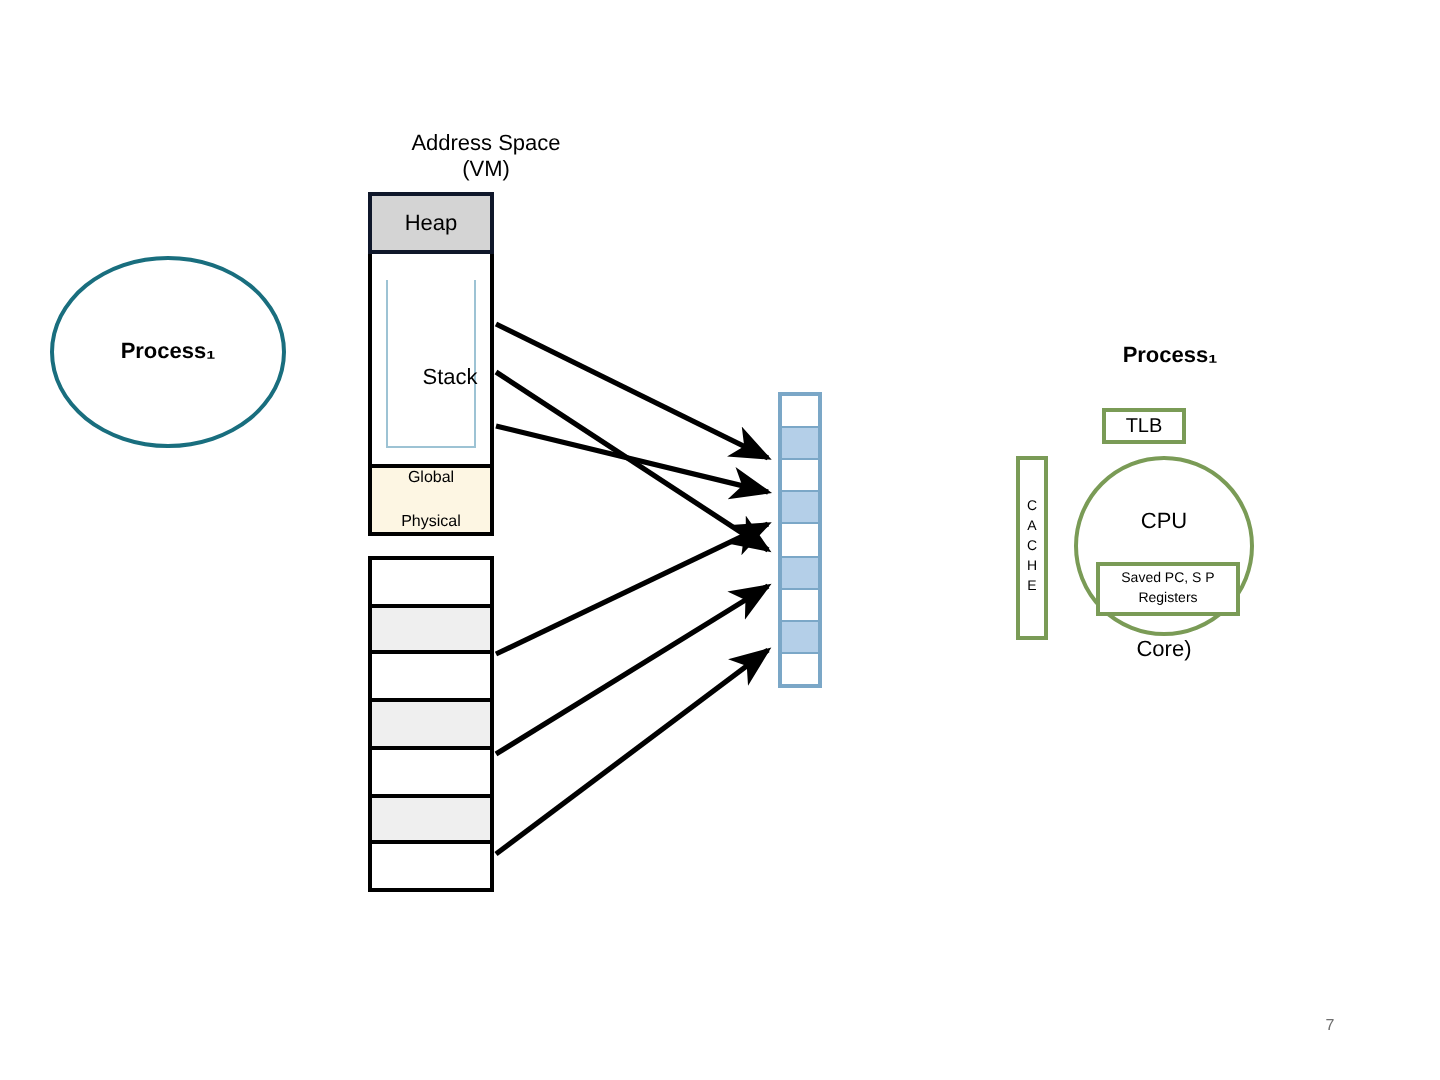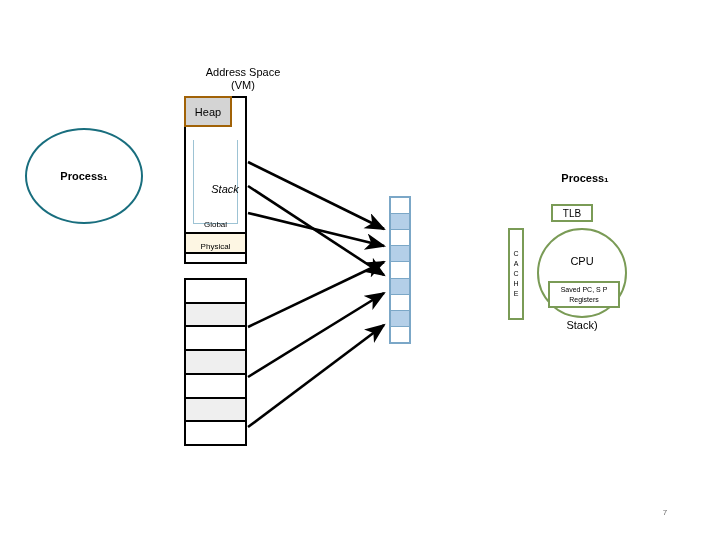--- a/index.html
+++ b/index.html
@@ -41,23 +41,23 @@
     top: 96px;
     width: 63px;
     height: 168px;
     border: 2px solid #000000;
     box-sizing: border-box;
     background: #ffffff;
   }
   #heap-cell {
     left: 184px;
     top: 96px;
-    width: 48px;
+    width: 63px;
     height: 31px;
-    border: 2px solid #a16207;
+    border: 2px solid #0f172a;
     box-sizing: border-box;
     background: #d4d4d4;
     display: flex;
     align-items: center;
     justify-content: center;
     font-size: 11px;
     color: #000;
   }
   #stack-inner {
     left: 193px;
@@ -67,34 +67,33 @@
     border: 1px solid #9dc3d4;
     border-top: none;
     box-sizing: border-box;
     background: #ffffff;
   }
   #stack-text {
     left: 184px;
     top: 183px;
     width: 82px;
     font-size: 11px;
-    font-style: italic;
   }
   #global-cell {
     left: 184px;
     top: 232px;
     width: 63px;
-    height: 22px;
+    height: 36px;
     border: 2px solid #000000;
     box-sizing: border-box;
     background: #fdf6e3;
     display: flex;
     flex-direction: column;
     align-items: center;
-    justify-content: flex-end;
+    justify-content: center;
     font-size: 8px;
     color: #000;
     line-height: 1.25;
     gap: 12px;
   }
 
   
   #vm-pages {
     left: 184px;
     top: 278px;
@@ -330,21 +329,21 @@
 
   <div class="abs" id="tlb-box">
     <span>TLB</span>
   </div>
 
   <div class="abs" id="cpu-circle"></div>
 
   <div class="abs label" id="cpu-text">
     <div>CPU</div>
     <div>(aka</div>
-    <div>Stack)</div>
+    <div>Core)</div>
   </div>
 
   <div class="abs" id="regs-box">
     <span>Saved PC, S P</span>
     <span>Registers</span>
   </div>
 
   <div class="abs" id="cache-box">
     <span class="cl">C</span>
     <span class="cl">A</span>

